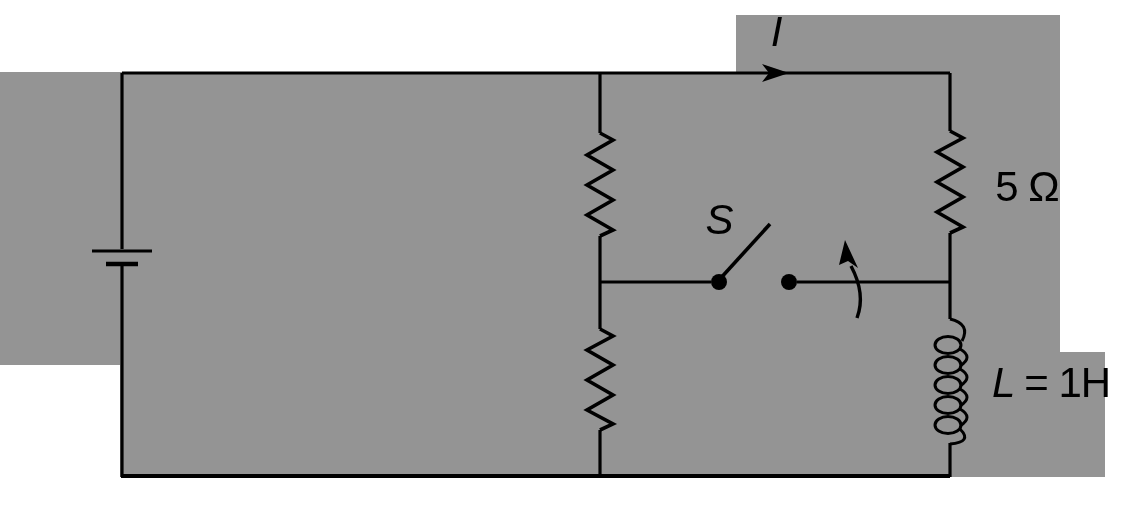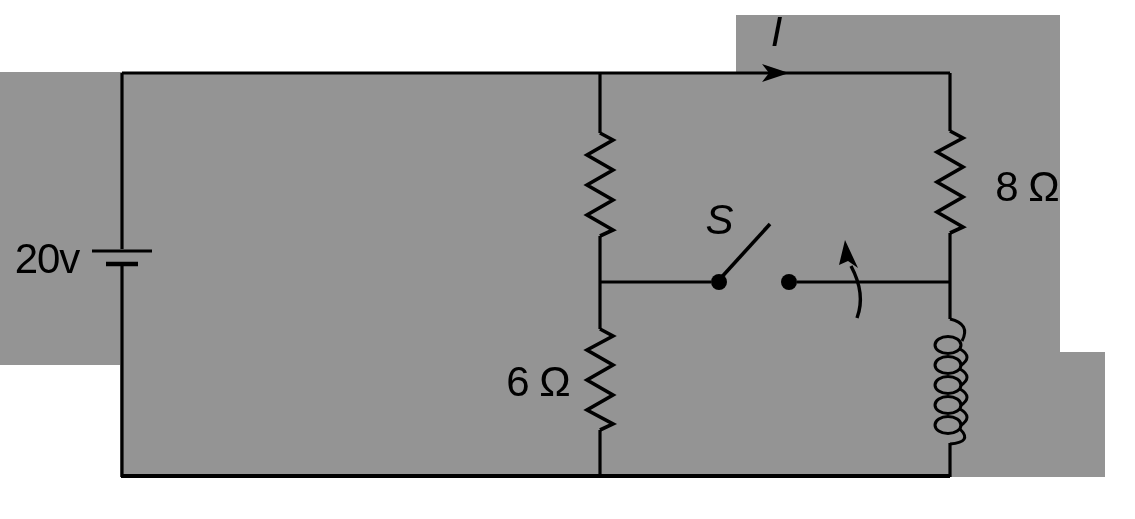--- a/index.html
+++ b/index.html
@@ -85,25 +85,26 @@
     </g>
 
     <polygon points="789,73 762,64 769,73 762,82" fill="#000"></polygon>
 
     <g>
       <path d="M857,318 Q866,294 851,266" stroke="#000" stroke-width="3.4" fill="none"></path>
       <polygon points="845,240 858,268 848,261 839,265" fill="#000"></polygon>
     </g>
   </svg>
 
-  <div class="lbl" style="left:47px;top:259px;">20v</div>
 
   <div class="lbl italic" style="left:776px;top:32px;">I</div>
 
   <div class="lbl italic" style="left:719px;top:220px;">S</div>
 
 
-  <div class="lbl" style="left:538px;top:382px;">6 Ω</div>
 
-  <div class="lbl" style="left:1027px;top:187px;">8 Ω</div>
+  <div class="lbl" style="left:1027px;top:187px;">5 Ω</div>
 
+  <div class="lbl inductor-lbl" style="left:1051px;top:383px;">
+    <span class="italic sym">L</span><span>= 1H</span>
+  </div>
 
 </div>
 
 </body></html>

